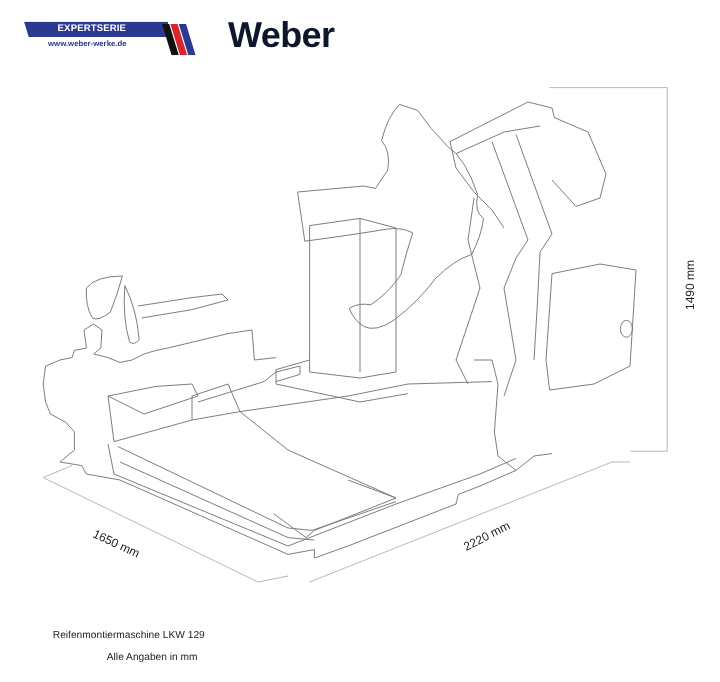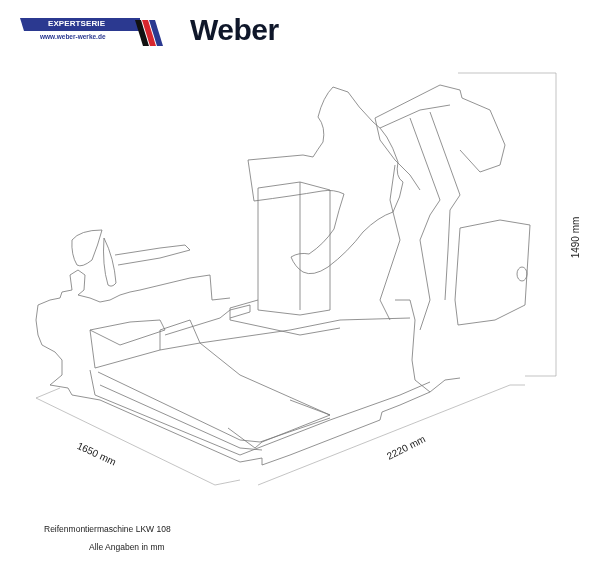--- a/index.html
+++ b/index.html
@@ -93,14 +93,14 @@
   <g>
     <polyline points="460,228 500,220 530,225 525,305 495,320 458,325 455,300 460,228"></polyline>
     <ellipse cx="522" cy="274" rx="5" ry="7"></ellipse>
   </g>
 </svg>
 
 <div class="dim-label dim-1650">1650 mm</div>
 <div class="dim-label dim-2220">2220 mm</div>
 <div class="dim-label dim-1490">1490 mm</div>
 
-<div class="caption caption-1">Reifenmontiermaschine LKW 108</div>
+<div class="caption caption-1">Reifenmontiermaschine LKW 129</div>
 <div class="caption caption-2">Alle Angaben in mm</div>
 
 </body></html>

